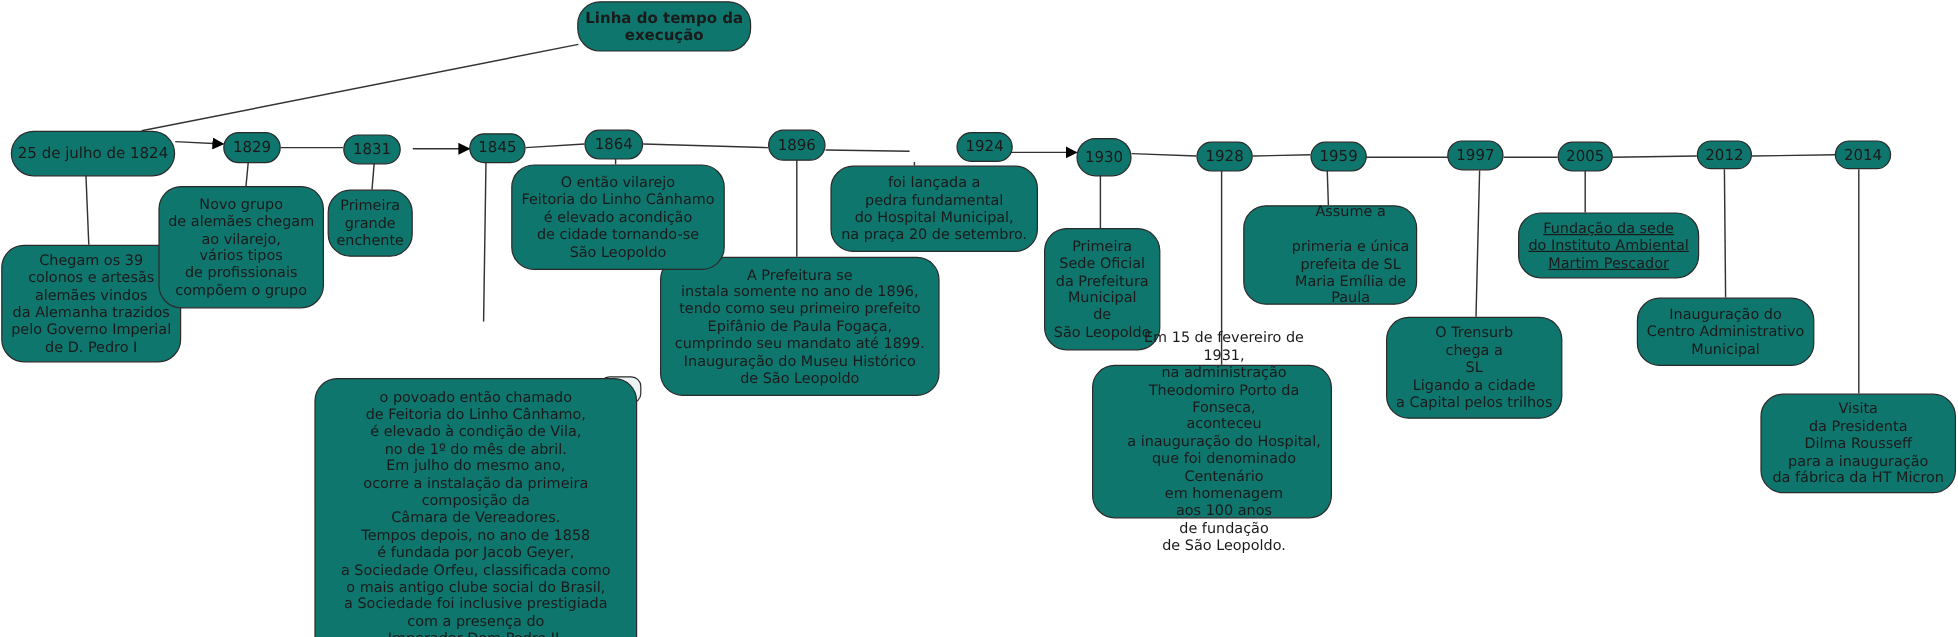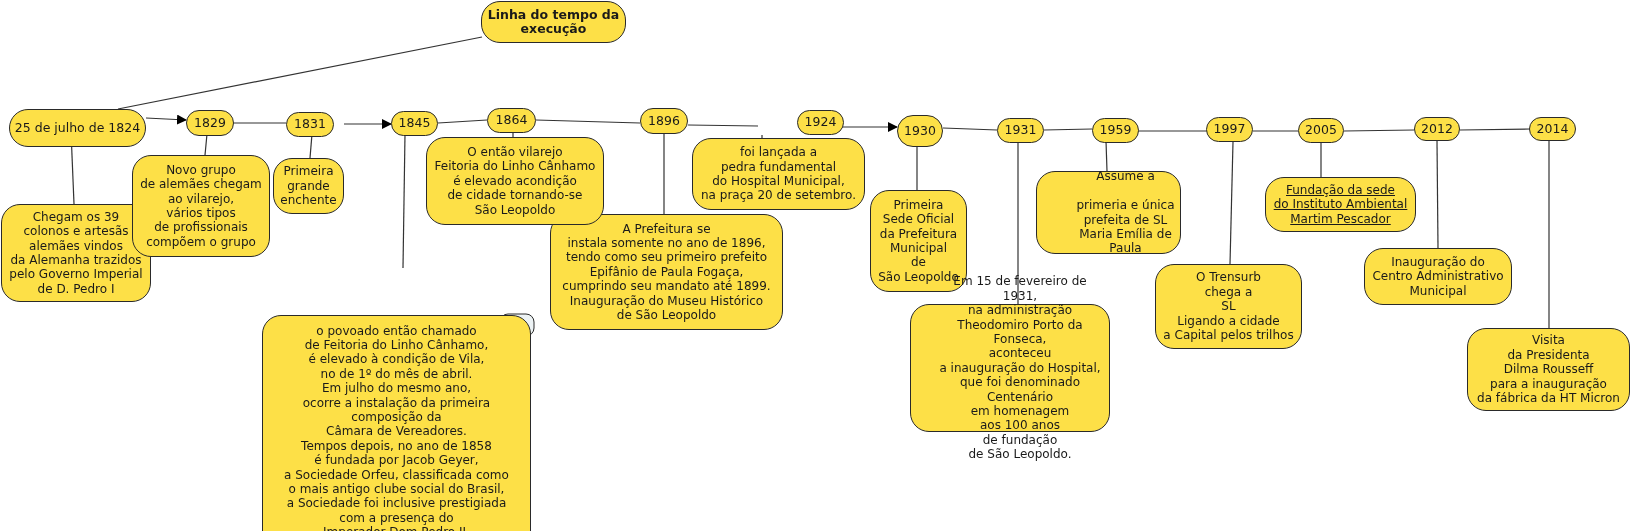--- a/index.html
+++ b/index.html
@@ -1,19 +1,19 @@
 <!DOCTYPE html>
 <html><head>
 <meta charset="utf-8">
 <style>
   html, body { margin:0; padding:0; background:#ffffff; }
   body { width:1632px; height:531px; position:relative; overflow:hidden;
          font-family:"DejaVu Sans", "Liberation Sans", sans-serif; color:#1a1a1a; }
   svg.links { position:absolute; left:0; top:0; width:1632px; height:531px; }
-  .node { position:absolute; box-sizing:border-box; background:#fde047;
+  .node { position:absolute; box-sizing:border-box; background:#0f766e;
           border:1px solid #2a2a2a; border-radius:19px; text-align:center;
           font-size:12px; line-height:14.4px; white-space:pre-line;
           display:flex; align-items:center; justify-content:center;
           padding:2px 4px; }
   .title { font-weight:bold; font-size:12.5px; line-height:14px; }
   .year { font-size:12.5px; }
 </style>
 </head>
 <body>
 
@@ -151,18 +151,18 @@
 da fábrica da HT Micron</div>
 
 <div class="node year" style="left:9px; top:109px; width:137px; height:38px;">25 de julho de 1824</div>
 <div class="node year" style="left:186px; top:110px; width:48px; height:26px;">1829</div>
 <div class="node year" style="left:286px; top:112px; width:48px; height:25px;">1831</div>
 <div class="node year" style="left:391px; top:111px; width:47px; height:25px;">1845</div>
 <div class="node year" style="left:487px; top:108px; width:49px; height:25px;">1864</div>
 <div class="node year" style="left:640px; top:108px; width:48px; height:26px;">1896</div>
 <div class="node year" style="left:797px; top:110px; width:47px; height:25px;">1924</div>
 <div class="node year" style="left:897px; top:115px; width:46px; height:32px;">1930</div>
-<div class="node year" style="left:997px; top:118px; width:47px; height:25px;">1931</div>
+<div class="node year" style="left:997px; top:118px; width:47px; height:25px;">1928</div>
 <div class="node year" style="left:1092px; top:118px; width:47px; height:25px;">1959</div>
 <div class="node year" style="left:1206px; top:117px; width:47px; height:25px;">1997</div>
 <div class="node year" style="left:1298px; top:118px; width:46px; height:25px;">2005</div>
 <div class="node year" style="left:1414px; top:117px; width:46px; height:24px;">2012</div>
 <div class="node year" style="left:1529px; top:117px; width:47px; height:24px;">2014</div>
 
 </body></html>

